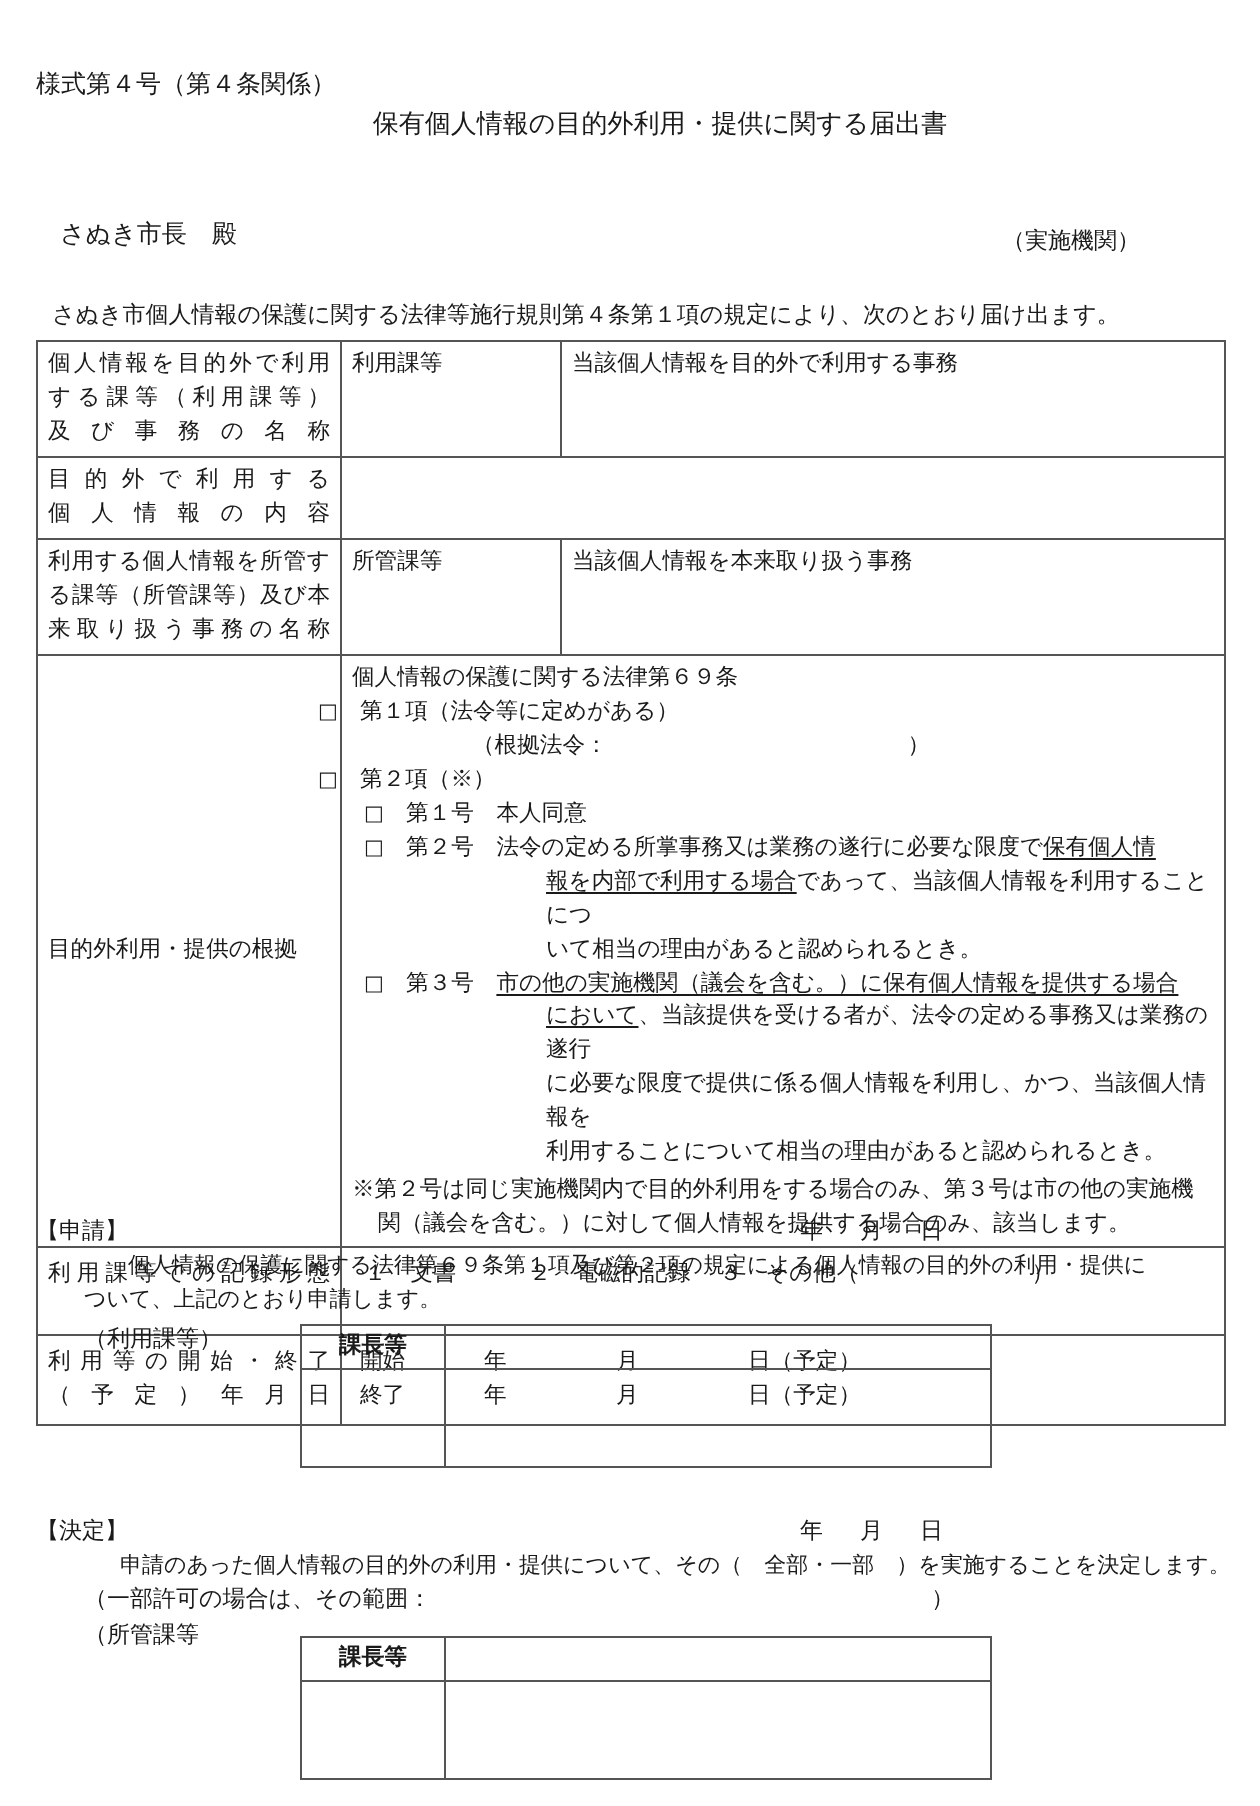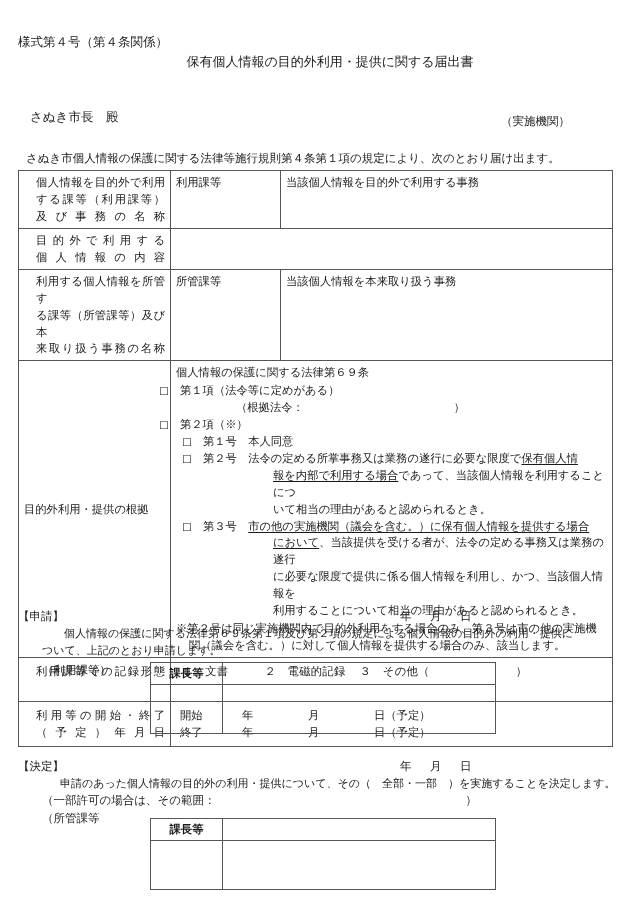--- a/index.html
+++ b/index.html
@@ -88,21 +88,20 @@
   .c1 { width: 152px; }
   .c2 { width: 110px; }
   .c3 { width: 332px; }
 
   
   .spread {
     display: block;
     text-align: justify;
     text-align-last: justify;
     text-justify: inter-character;
-    margin-left: 12px;
   }
   .spread-line { display: block; }
   .centered-lbl { text-align: center; margin-top: 44px; }
 
   
   .basis-cell { padding: 4px 5px 5px 6px; }
   .basis-head { margin: 0 0 1px 0; }
   .basis-item {
     margin: 0;
     padding-left: 17px;

